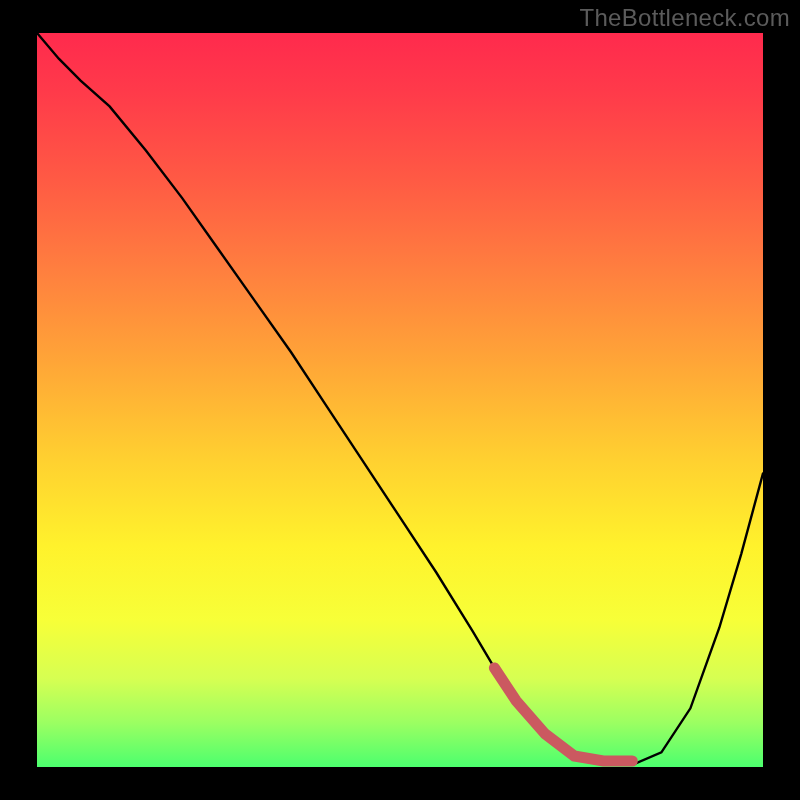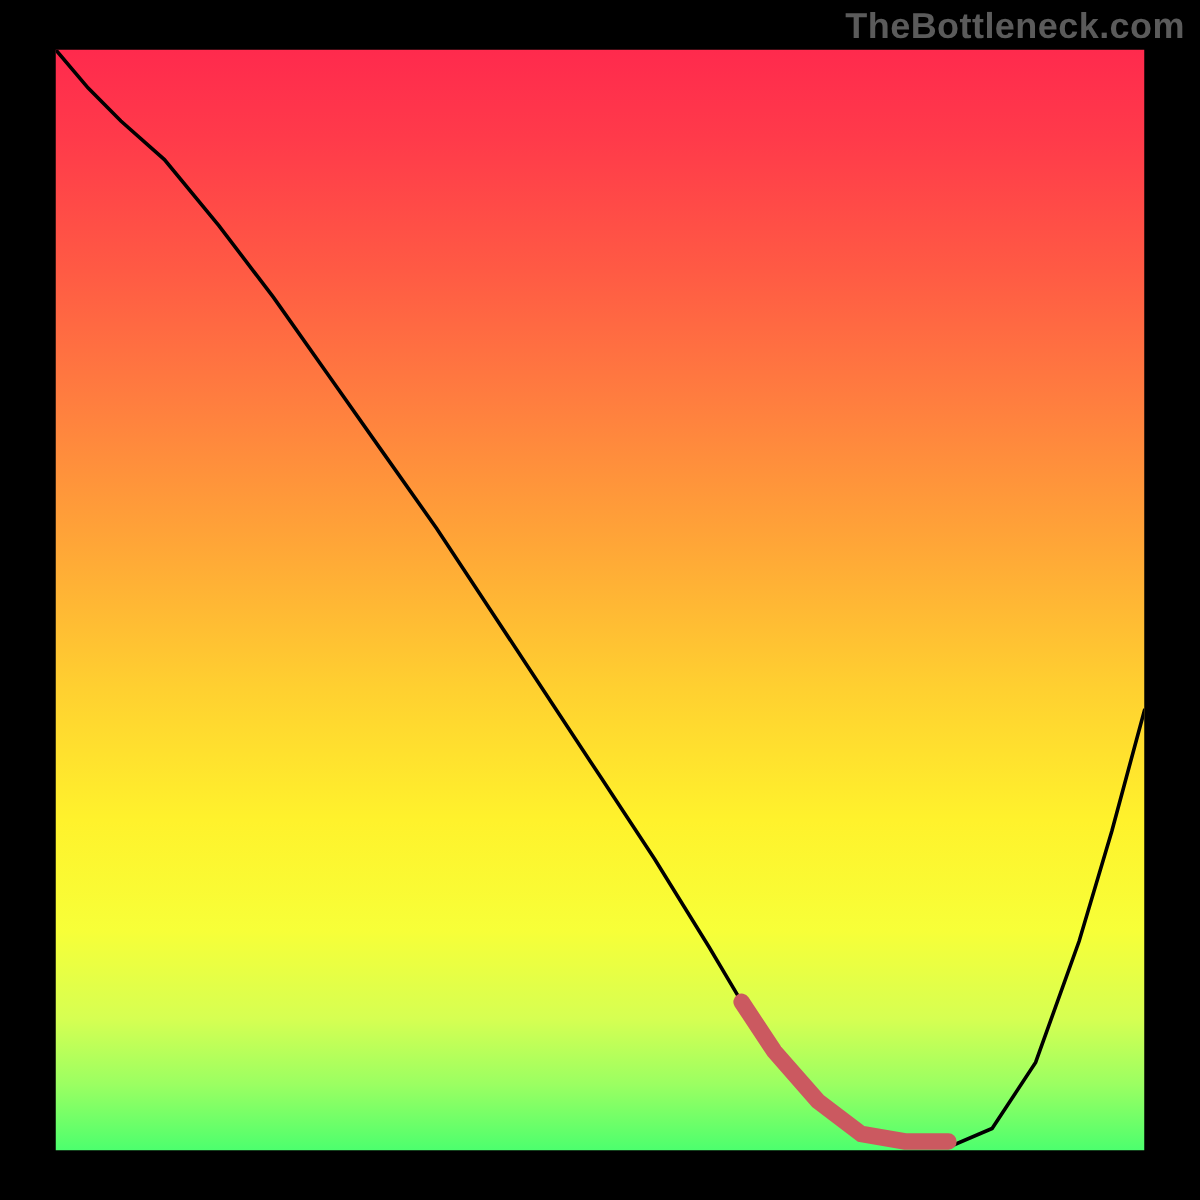--- a/index.html
+++ b/index.html
@@ -16,21 +16,21 @@
     width: 800px;
     height: 800px;
     background: #000;
   }
   .watermark {
     position: absolute;
     top: 4px;
     right: 10px;
     color: #5b5b5b;
     font-size: 24px;
-    font-weight: 700;
+    font-weight: 400;
     letter-spacing: 0.3px;
     z-index: 50;
   }
   .plot-area {
     position: absolute;
     left: 37px;
     top: 33px;
     width: 726px;
     height: 734px;
     overflow: hidden;

